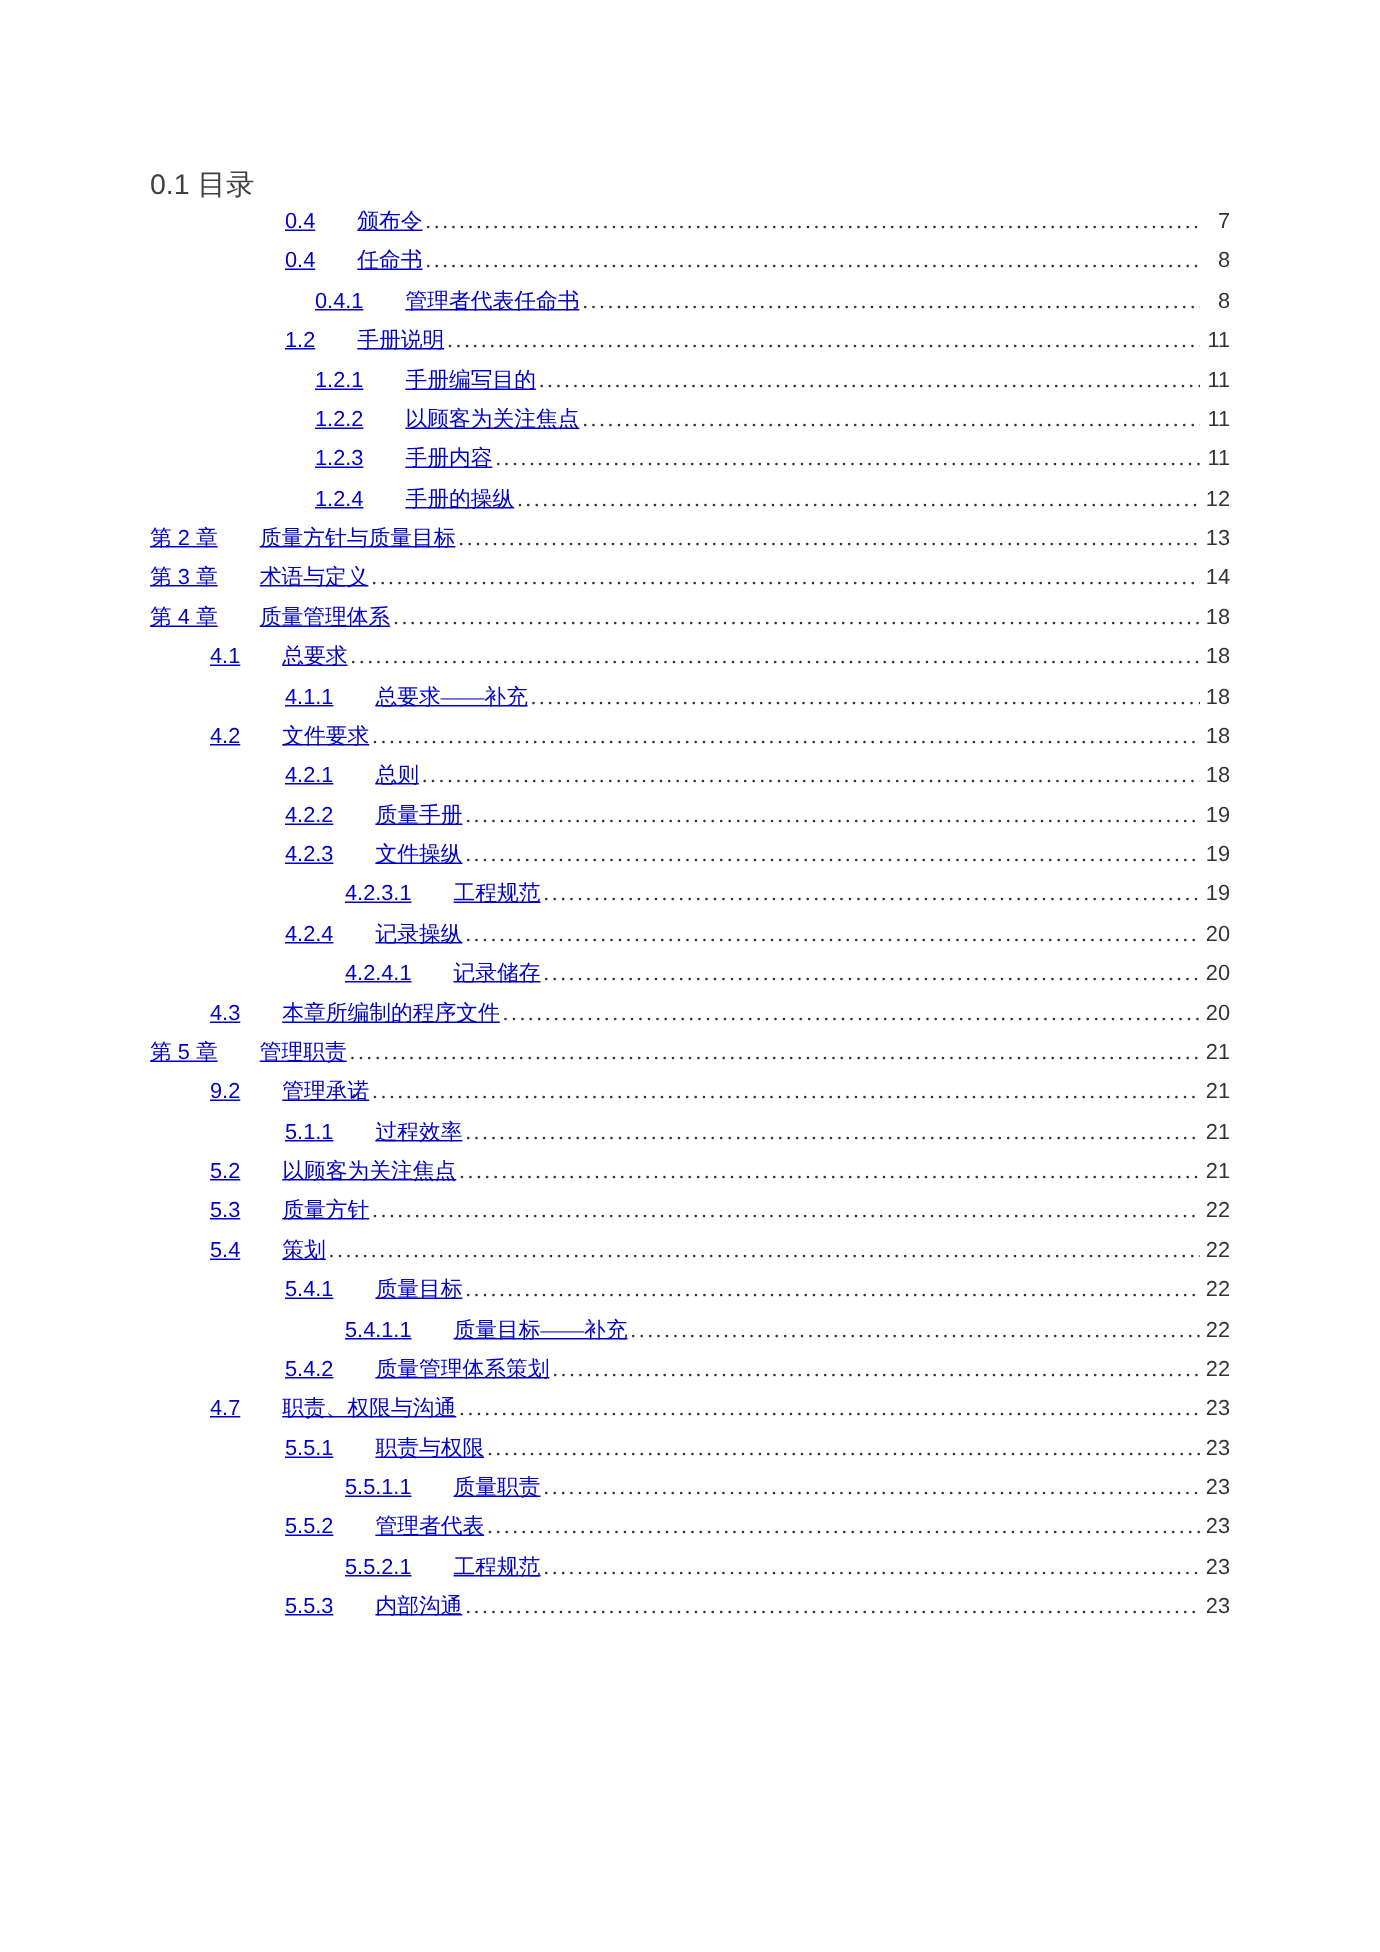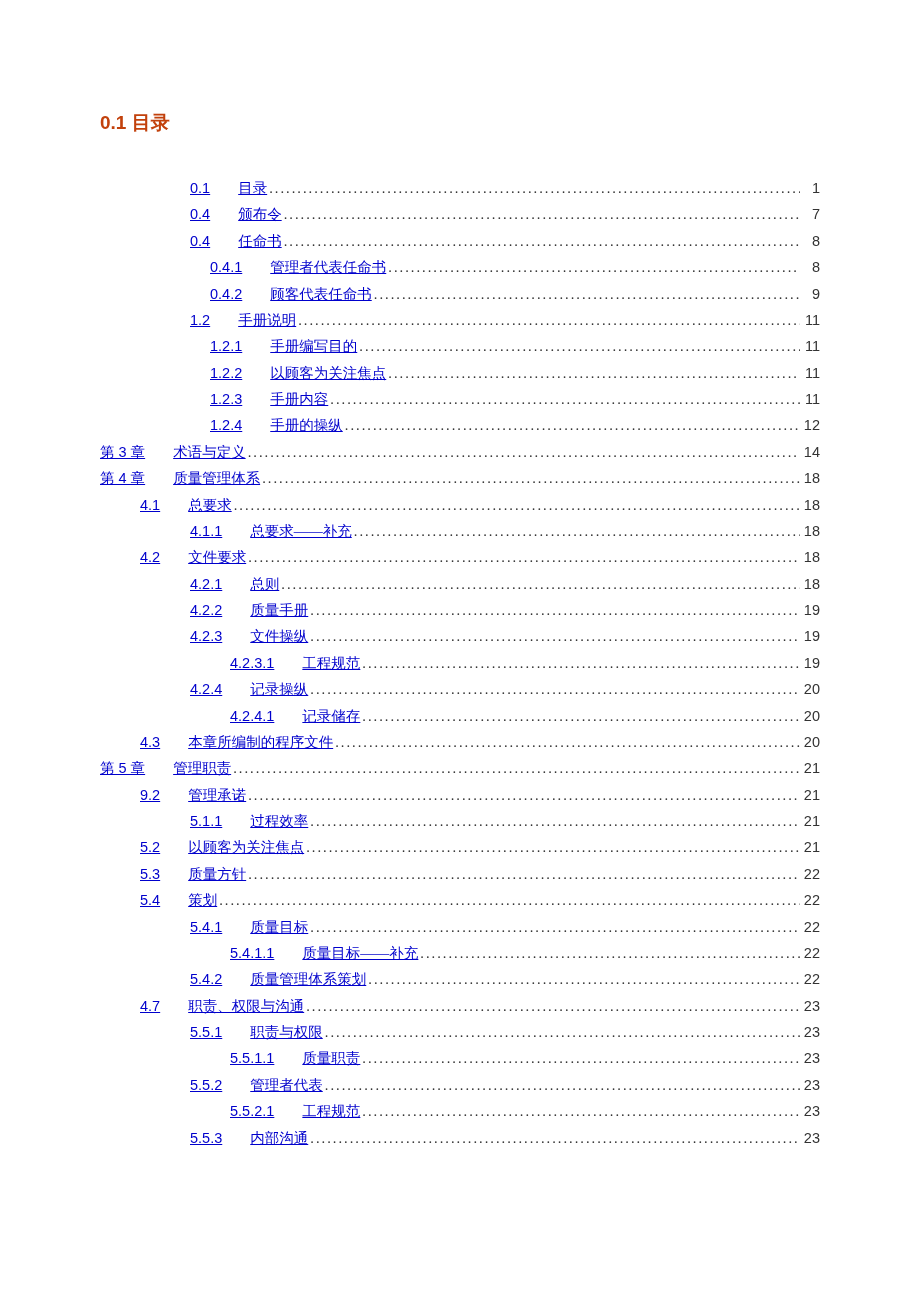--- a/index.html
+++ b/index.html
@@ -4,24 +4,23 @@
   <style>
     * { margin: 0; padding: 0; box-sizing: border-box; }
     body {
       background: #ffffff;
       font-family: "SimSun", "宋体", serif;
       width: 920px;
       padding: 110px 100px 60px 100px;
     }
     .title {
       font-family: Arial, "SimHei", sans-serif;
-      font-weight: bold;
+      font-weight: normal;
       font-size: 19px;
-      color: #c2410c;
-      margin-bottom: 40px;
+      color: #404040;
     }
     .toc {
       font-size: 14.5px;
       line-height: 1.75;
     }
     .toc-row {
       display: flex;
       align-items: baseline;
       white-space: nowrap;
       margin-bottom: 1px;
@@ -67,53 +66,39 @@
     .indc-2 { padding-left: 90px; }
     .indc-3 { padding-left: 130px; }
   </style>
 </head>
 <body>
 
 <h1 class="title">0.1 目录</h1>
 
 <div class="toc" id="toc-container">
     <div class="toc-row ind-1">
-      <a class="toc-num">0.1</a>
-      <span class="toc-gap"></span>
-      <a class="toc-label">目录</a>
-      <span class="toc-dots"></span>
-      <span class="toc-page">1</span>
+      <a class="toc-num">0.4</a>
+      <span class="toc-gap"></span>
+      <a class="toc-label">颁布令</a>
+      <span class="toc-dots"></span>
+      <span class="toc-page">7</span>
     </div>
     <div class="toc-row ind-1">
       <a class="toc-num">0.4</a>
       <span class="toc-gap"></span>
-      <a class="toc-label">颁布令</a>
-      <span class="toc-dots"></span>
-      <span class="toc-page">7</span>
-    </div>
-    <div class="toc-row ind-1">
-      <a class="toc-num">0.4</a>
-      <span class="toc-gap"></span>
       <a class="toc-label">任命书</a>
       <span class="toc-dots"></span>
       <span class="toc-page">8</span>
     </div>
     <div class="toc-row ind-2">
       <a class="toc-num">0.4.1</a>
       <span class="toc-gap"></span>
       <a class="toc-label">管理者代表任命书</a>
       <span class="toc-dots"></span>
       <span class="toc-page">8</span>
-    </div>
-    <div class="toc-row ind-2">
-      <a class="toc-num">0.4.2</a>
-      <span class="toc-gap"></span>
-      <a class="toc-label">顾客代表任命书</a>
-      <span class="toc-dots"></span>
-      <span class="toc-page">9</span>
     </div>
     <div class="toc-row ind-1">
       <a class="toc-num">1.2</a>
       <span class="toc-gap"></span>
       <a class="toc-label">手册说明</a>
       <span class="toc-dots"></span>
       <span class="toc-page">11</span>
     </div>
     <div class="toc-row ind-2">
       <a class="toc-num">1.2.1</a>
@@ -135,20 +120,27 @@
       <a class="toc-label">手册内容</a>
       <span class="toc-dots"></span>
       <span class="toc-page">11</span>
     </div>
     <div class="toc-row ind-2">
       <a class="toc-num">1.2.4</a>
       <span class="toc-gap"></span>
       <a class="toc-label">手册的操纵</a>
       <span class="toc-dots"></span>
       <span class="toc-page">12</span>
+    </div>
+    <div class="toc-row ind-base">
+      <a class="toc-num">第 2 章</a>
+      <span class="toc-gap"></span>
+      <a class="toc-label">质量方针与质量目标</a>
+      <span class="toc-dots"></span>
+      <span class="toc-page">13</span>
     </div>
     <div class="toc-row ind-base">
       <a class="toc-num">第 3 章</a>
       <span class="toc-gap"></span>
       <a class="toc-label">术语与定义</a>
       <span class="toc-dots"></span>
       <span class="toc-page">14</span>
     </div>
     <div class="toc-row ind-base">
       <a class="toc-num">第 4 章</a>

